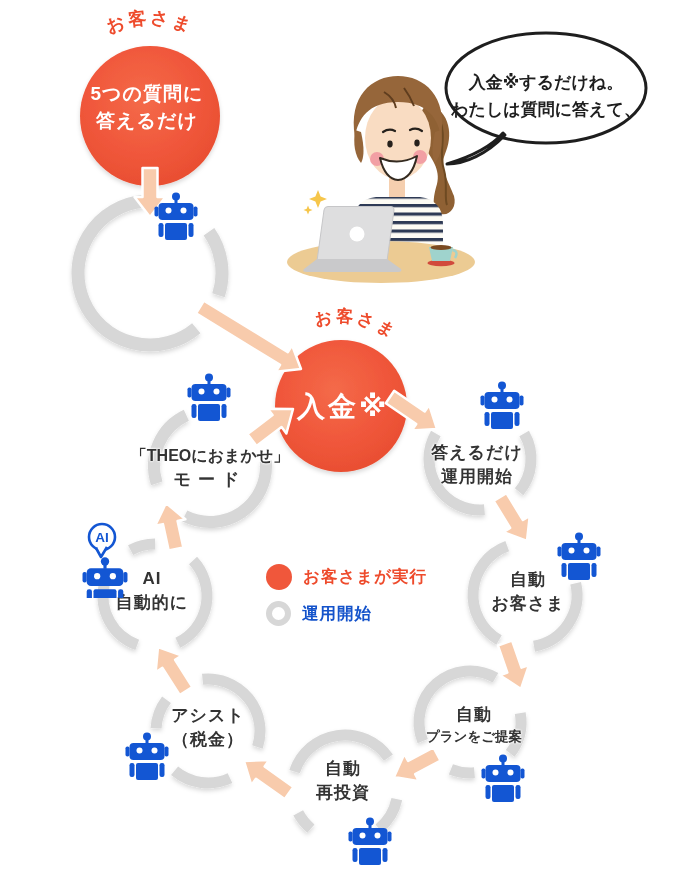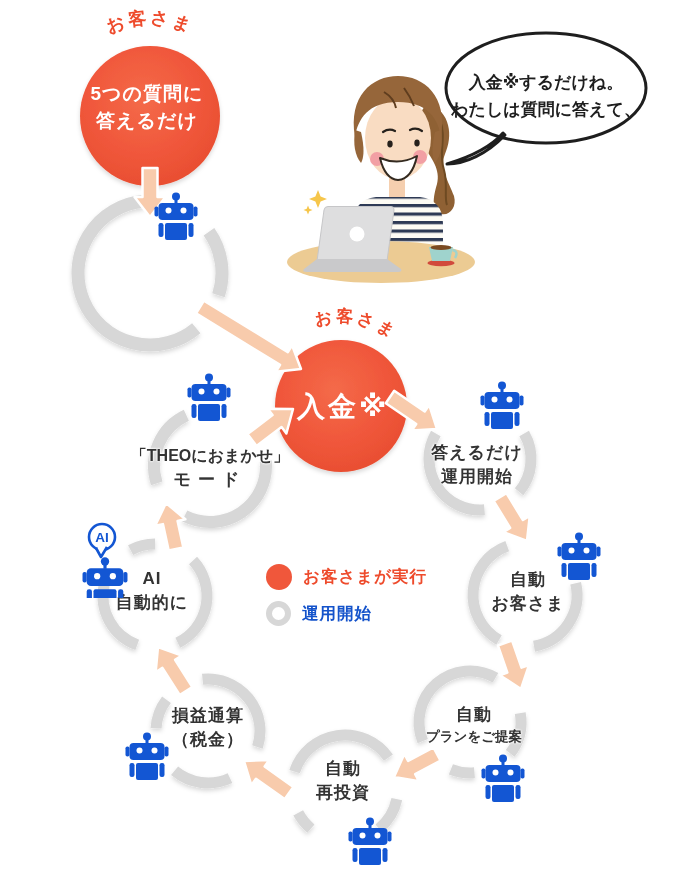--- a/index.html
+++ b/index.html
@@ -213,21 +213,21 @@
   </div>
   <div class="lbl" id="lbl-realloc" style="left:474px;top:725px">
     <span class="l1">自動</span>
       <span class="l2">プランをご提案</span>
   </div>
   <div class="lbl" id="lbl-reinvest" style="left:343px;top:781px">
     <span class="l1">自動</span>
       <span class="l2">再投資</span>
   </div>
   <div class="lbl" id="lbl-tax" style="left:208px;top:728px">
-    <span class="l1">損益通算</span>
+    <span class="l1">アシスト</span>
       <span class="l2">（税金）</span>
   </div>
   <div class="lbl" id="lbl-ai" style="left:152px;top:591px">
     <span class="l1">AI</span>
       <span class="l2">自動的に</span>
   </div>
   <div class="lbl" id="lbl-theo" style="left:210px;top:468px">
     <span class="l1">「THEOにおまかせ」</span>
       <span class="l2">モード</span>
   </div>

